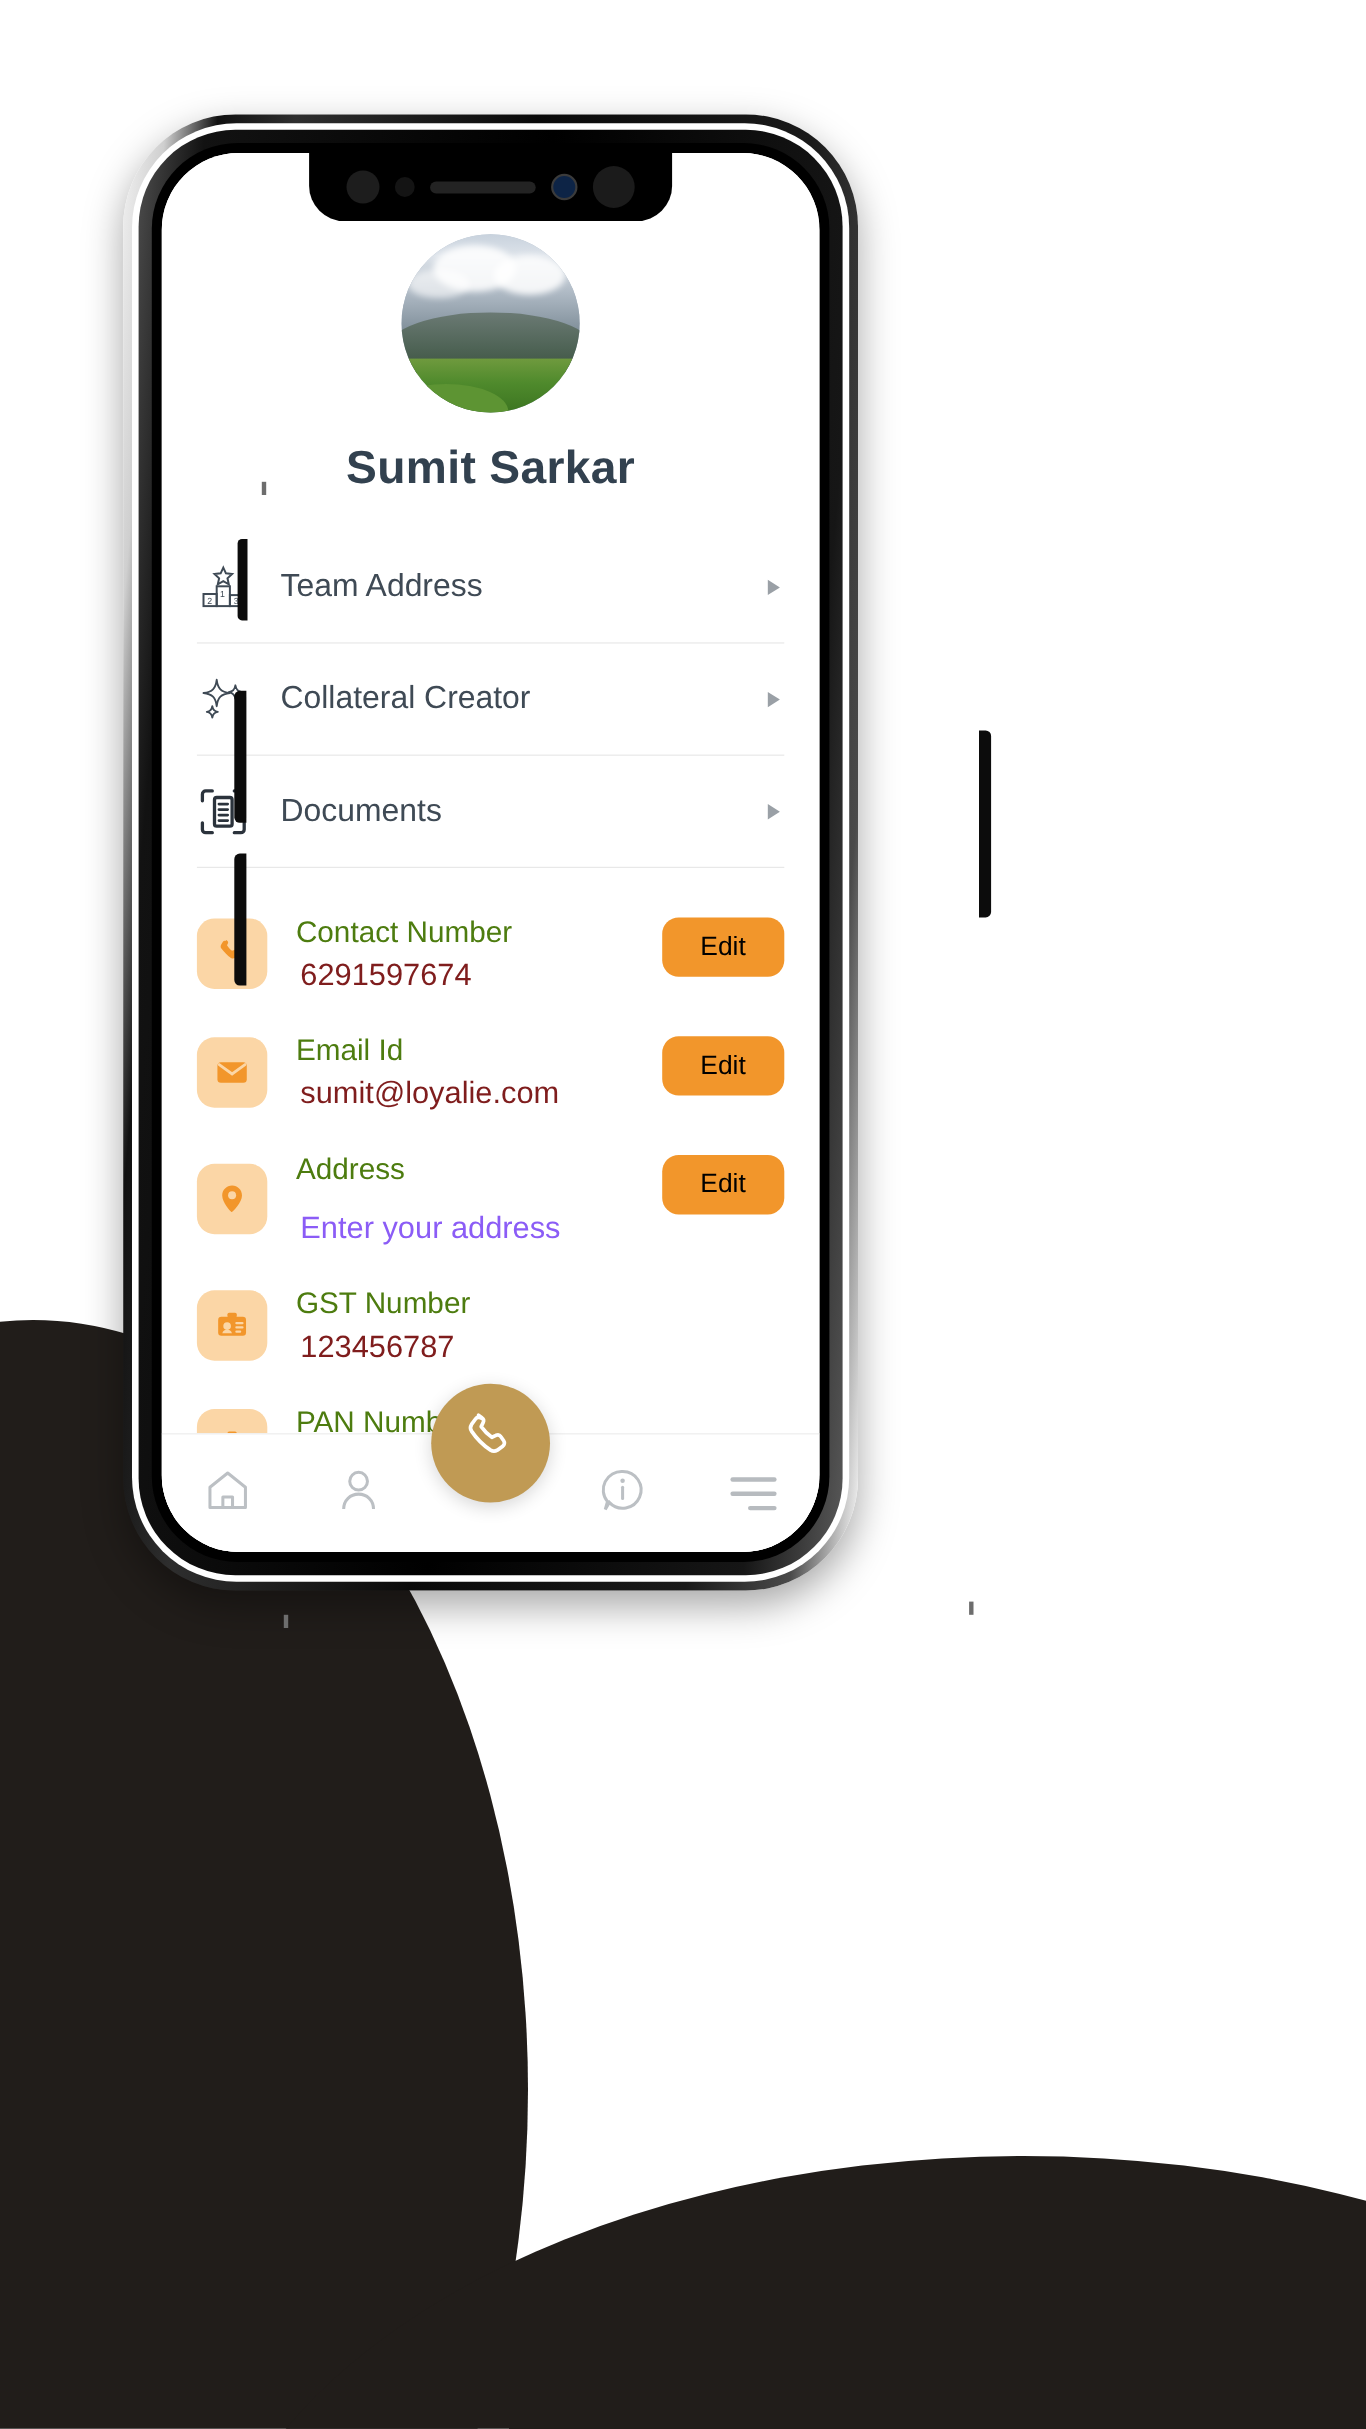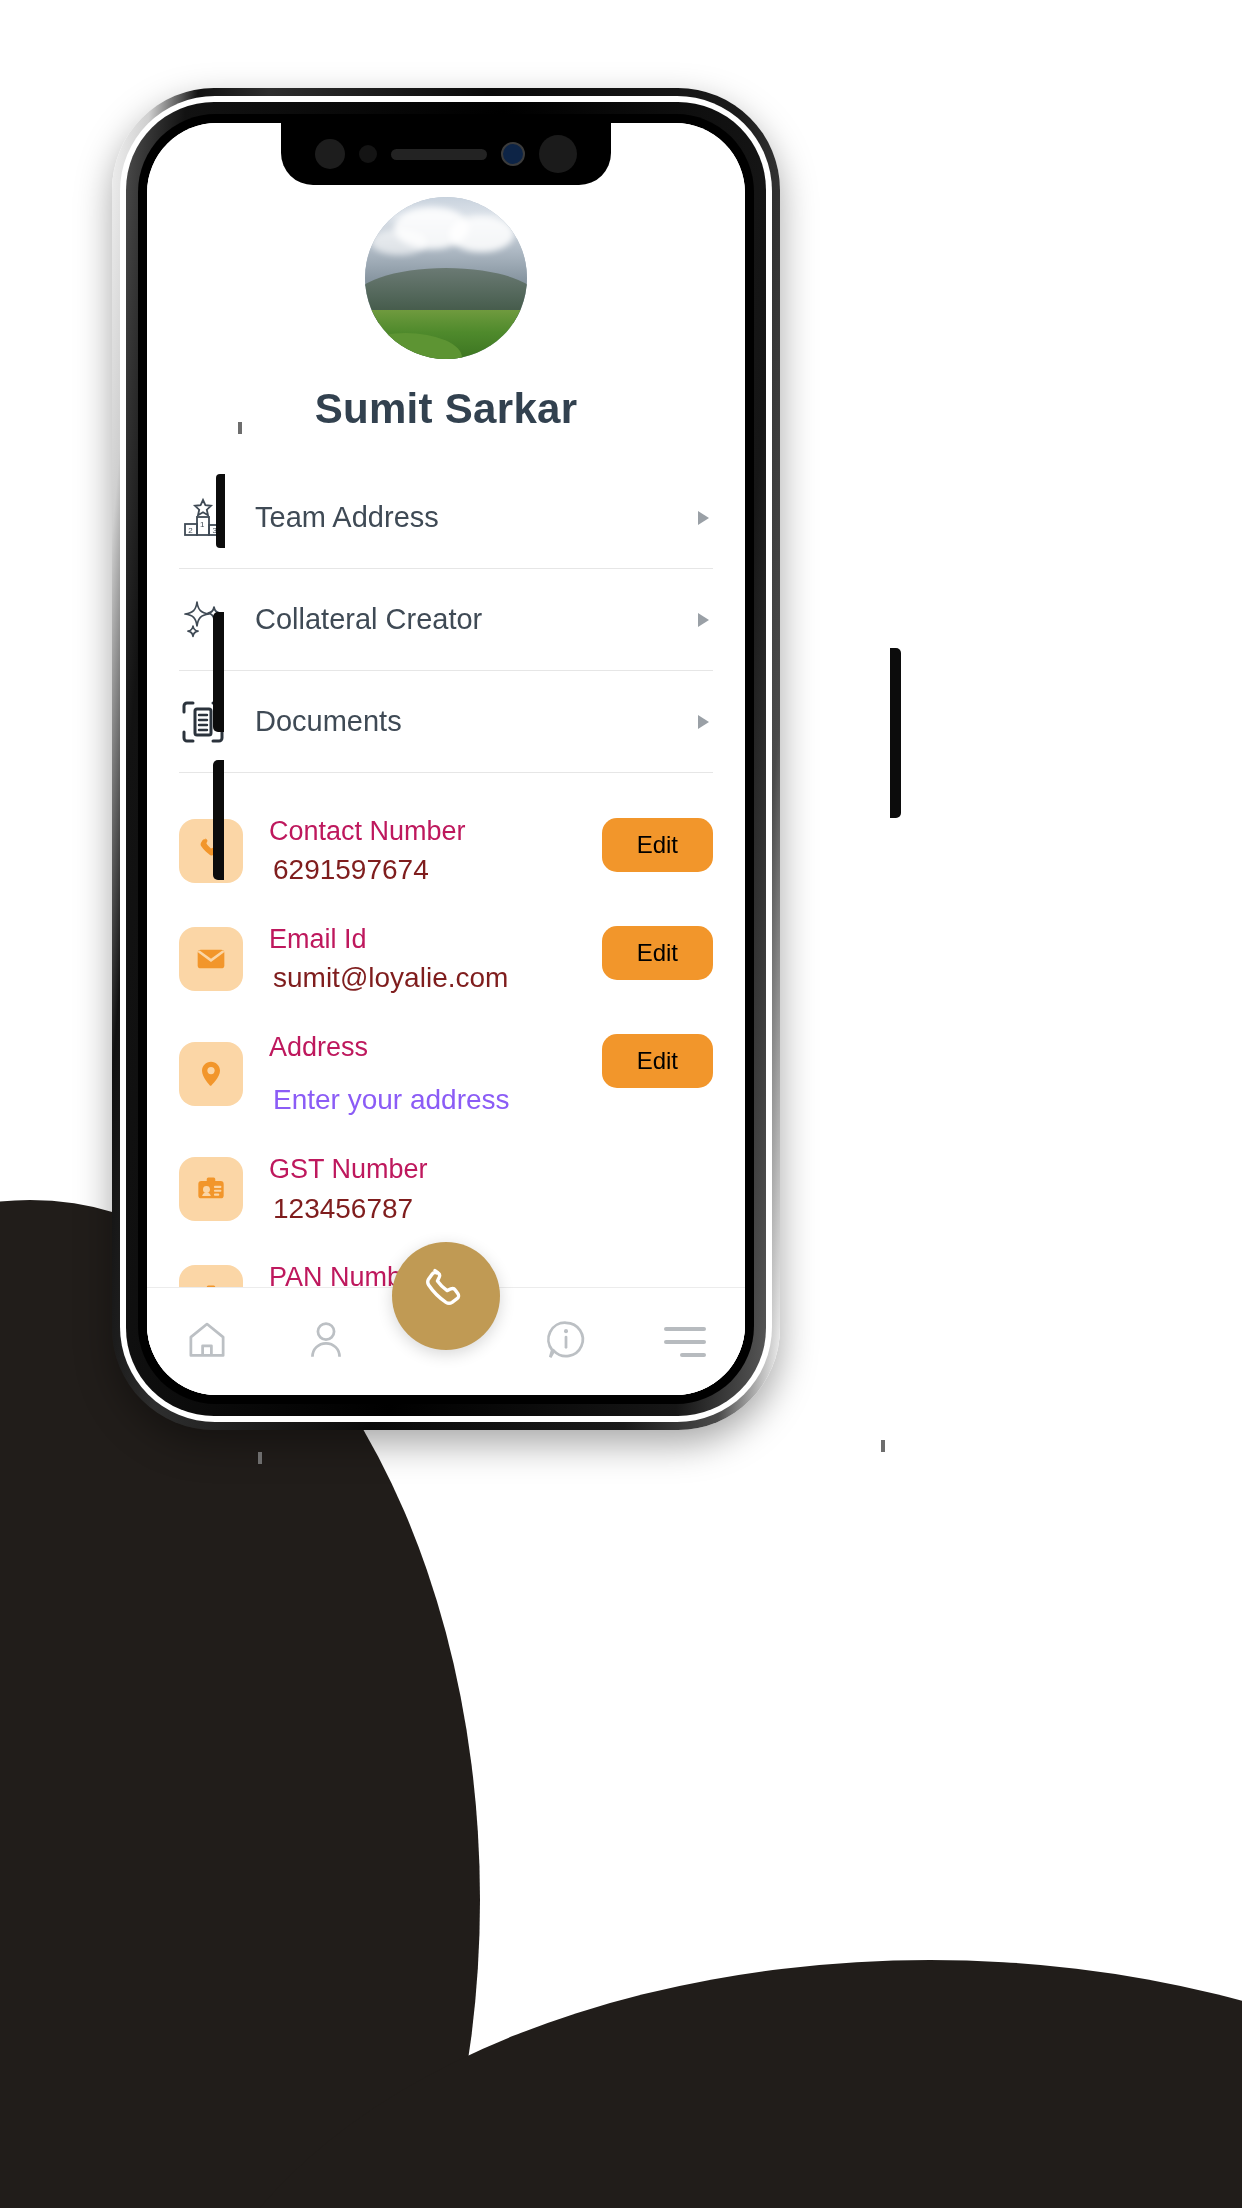--- a/index.html
+++ b/index.html
@@ -18,21 +18,21 @@
     background: #211d1a;
     border-radius: 50%;
     z-index: 0;
   }
   .blob-left  { left: -420px; top: 1200px;  width: 900px;  height: 1400px; }
   .blob-right { left: 180px;  top: 1960px;  width: 1500px; height: 900px;  }
 
   
   .device {
     position: absolute;
-    left: 112px; top: 88px;
+    left: 112px; top: 104px;
     width: 668px; height: 1342px;
     z-index: 5;
   }
   .shell-outer {
     position: absolute; inset: 0;
     border-radius: 102px;
     background: linear-gradient(95deg,#f3f3f3 0%,#cfcfcf 5%,#111 11%,#2e2e2e 20%,#0a0a0a 48%,#1a1a1a 80%,#4a4a4a 92%,#e9e9e9 99%);
     box-shadow: 0 14px 36px rgba(0,0,0,.35);
   }
   .shell-mid {
@@ -142,21 +142,21 @@
   .info-row {
     display: flex; align-items: center;
     padding: 15px 0 15px 0;
   }
   .info-icon {
     width: 64px; height: 64px; flex: 0 0 64px;
     border-radius: 16px; background: #fbd6a6;
     display: flex; align-items: center; justify-content: center;
   }
   .info-text { flex: 1; padding-left: 26px; }
-  .info-label { font-size: 27px; color: #be185d; line-height: 1.42; }
+  .info-label { font-size: 27px; color: #4d7c0f; line-height: 1.42; }
   .info-value { font-size: 28px; color: #7f1d1d; line-height: 1.42; padding-left: 4px; }
   .info-value.placeholder { color: #8b5cf6; margin-top: 14px; }
   .edit-btn {
     flex: 0 0 auto;
     background: #f2962b;
     color: #000000;
     font-size: 24px;
     padding: 13px 35px;
     border-radius: 15px;
     border: none;

